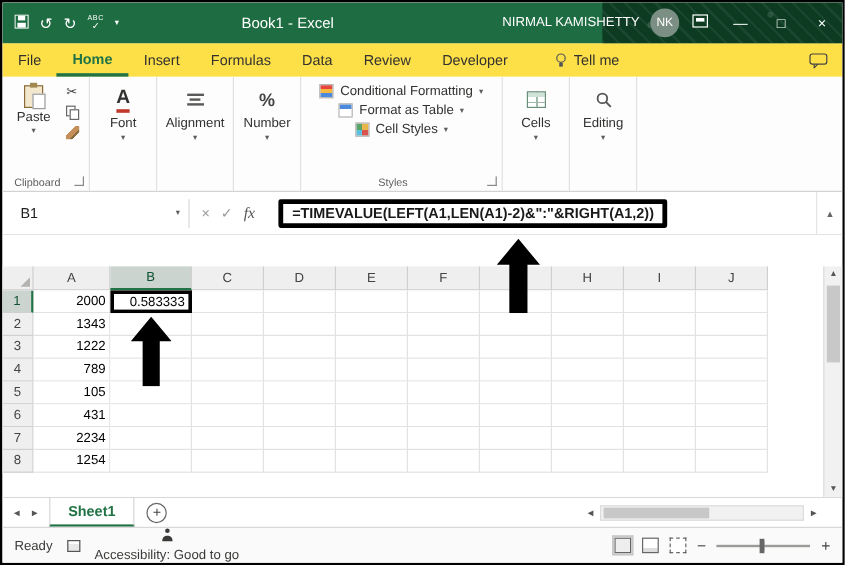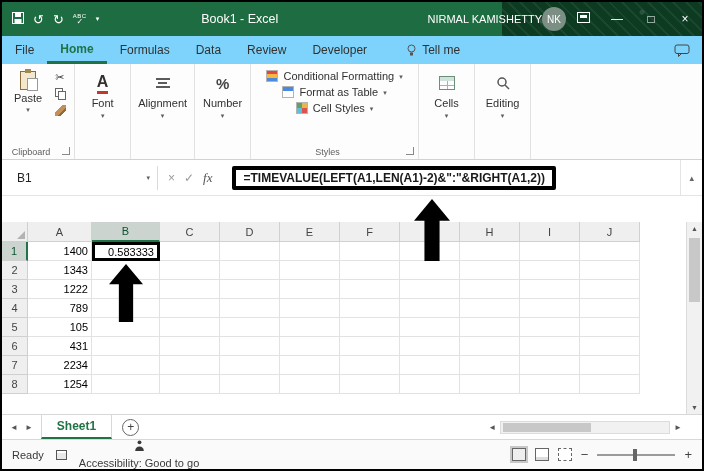--- a/index.html
+++ b/index.html
@@ -14,31 +14,31 @@
             radial-gradient(circle at 20% 55%, rgba(255,255,255,.15) 2px, transparent 3px),
             radial-gradient(circle at 70% 30%, rgba(255,255,255,.12) 2px, transparent 3px),
             repeating-linear-gradient(45deg, rgba(255,255,255,.06) 0 2px, transparent 2px 9px); }
   .qat { display:flex; align-items:center; gap:9px; padding:0 10px; z-index:1; }
   .qicon { font-size:13px; line-height:1; cursor:default; }
   .spell { display:flex; flex-direction:column; align-items:center; line-height:1; }
   .spell i { font-style:normal; font-size:6px; letter-spacing:.5px; }
   .spell b { font-size:8px; font-weight:normal; margin-top:-1px; }
   .qcaret { font-size:7px; }
   .title { margin-left:92px; font-size:12.5px; z-index:1; white-space:nowrap; }
-  .usercluster { margin-left:auto; display:flex; align-items:center; z-index:1; }
+  .usercluster { margin-left:auto; display:flex; align-items:center; gap:9px; z-index:1; }
   .username { font-size:11px; white-space:nowrap; }
   .avatar { width:24px; height:24px; border-radius:50%; background:#7c8f85; color:#fff;
             display:flex; align-items:center; justify-content:center; font-size:10px; }
   .wincontrols { display:flex; align-items:center; z-index:1; }
   .wbtn { width:34px; text-align:center; font-size:12px; line-height:34px; cursor:default; }
   .roptbox { display:inline-block; width:13px; height:11px; border:1px solid #fff; position:relative; }
   .roptbox::after { content:""; position:absolute; left:2px; right:2px; top:2px; height:3px; background:#fff; }
 
   
-  .tabrow { flex:0 0 28px; background:#7dd3fc; display:flex; align-items:stretch; }
+  .tabrow { flex:0 0 28px; background:#fde047; display:flex; align-items:stretch; }
   .tab { padding:0 13px; font-size:12px; color:#323130; display:flex; align-items:center; cursor:default; }
   .tab.active { color:#217346; font-weight:bold; border-bottom:3px solid #217346; }
   .tellme { margin-left:26px; display:flex; align-items:center; gap:5px; font-size:12px; color:#323130; }
   .commentwrap { margin-left:auto; display:flex; align-items:center; padding-right:12px; }
 
   
   .ribbon { flex:0 0 96px; background:#fdfdfd; border-bottom:1px solid #d4d2d0; display:flex; align-items:stretch; }
   .group { position:relative; display:flex; flex-direction:column; align-items:center;
            border-right:1px solid #e4e2e0; padding:5px 7px 16px; }
   .glabel { position:absolute; bottom:2px; left:0; right:14px; text-align:center; font-size:9px; color:#605e5c; }
@@ -183,20 +183,21 @@
       <span class="wbtn"><span class="roptbox"></span></span>
       <span class="wbtn">—</span>
       <span class="wbtn">□</span>
       <span class="wbtn">×</span>
     </div>
   </div>
 
   <div class="tabrow">
     <span class="tab">File</span>
     <span class="tab active">Home</span>
+    <span class="tab">Insert</span>
     <span class="tab">Formulas</span>
     <span class="tab">Data</span>
     <span class="tab">Review</span>
     <span class="tab">Developer</span>
     <span class="tellme">
       <svg width="11" height="13" viewBox="0 0 11 13">
           <circle cx="5.5" cy="4.5" r="3.5" fill="none" stroke="#555"></circle>
           <rect x="4" y="8.5" width="3" height="3" fill="#555"></rect>
         </svg>
       <span>Tell me</span>
@@ -317,21 +318,21 @@
         <div class="colhead sel">B</div>
         <div class="colhead">C</div>
         <div class="colhead">D</div>
         <div class="colhead">E</div>
         <div class="colhead">F</div>
         <div class="colhead">G</div>
         <div class="colhead">H</div>
         <div class="colhead">I</div>
         <div class="colhead">J</div>
         <div class="rowhead sel">1</div>
-        <div class="cell">1400</div>
+        <div class="cell">2000</div>
         <div class="cell b1">0.583333</div>
         <div class="cell"></div>
         <div class="cell"></div>
         <div class="cell"></div>
         <div class="cell"></div>
         <div class="cell"></div>
         <div class="cell"></div>
         <div class="cell"></div>
         <div class="cell"></div>
         <div class="rowhead">2</div>

